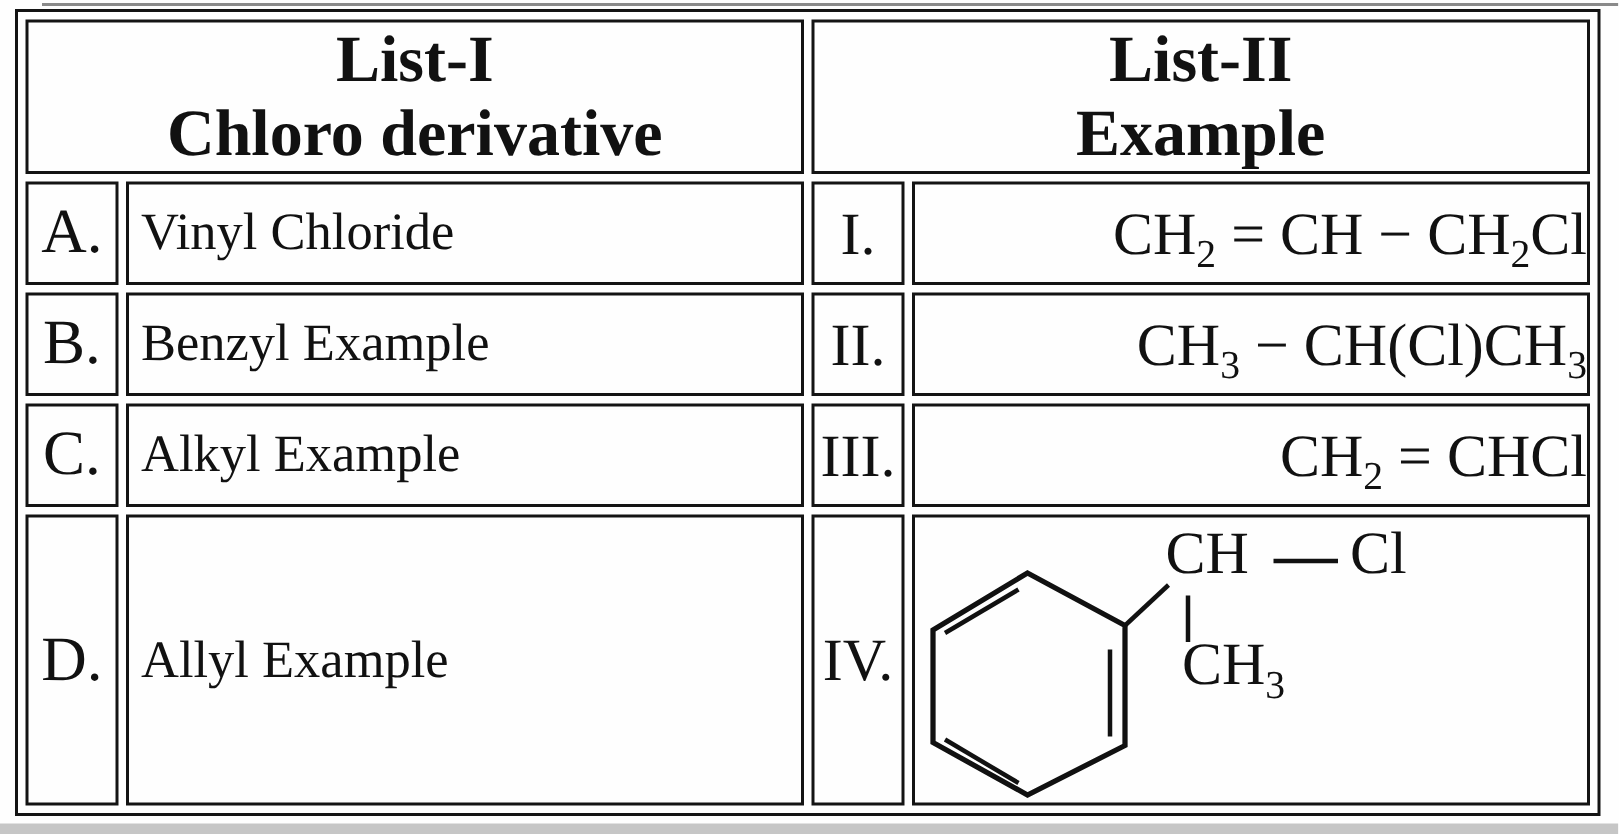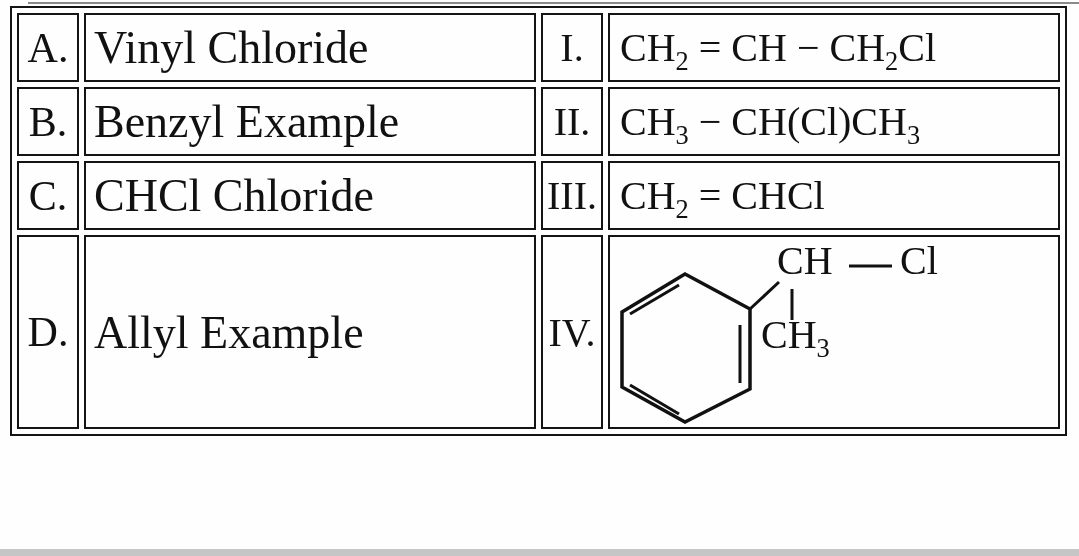--- a/index.html
+++ b/index.html
@@ -48,31 +48,31 @@
     line-height: 1.12;
     font-weight: bold;
     text-align: center;
   }
   td.letter {
     height: 69px;
     font-size: 42px;
     text-align: center;
   }
   td.name {
-    font-size: 46px;
+    font-size: 35px;
     text-align: left;
     padding-left: 8px;
   }
   td.numeral {
     font-size: 40px;
     text-align: center;
   }
   td.formula {
     font-size: 40px;
-    text-align: left;
+    text-align: right;
     padding-left: 10px;
     white-space: nowrap;
   }
   tr.tall td { height: 194px; }
   td.structure-cell {
     position: relative;
     padding: 0;
   }
   sub { font-size: 66%; line-height: 0; }
   .structure-svg {
@@ -80,56 +80,66 @@
     left: 0; top: 0;
   }
   .atom {
     position: absolute;
     font-size: 40px;
     line-height: 1;
     white-space: nowrap;
   }
   .atom-ch  { left: 167px; top: 4px; }
   .atom-cl  { left: 290px; top: 4px; }
-  .atom-ch3 { left: 151px; top: 78px; }
+  .atom-ch3 { left: 178px; top: 78px; }
 </style>
 </head>
 <body>
 
 <div class="page">
 
   <div class="top-artifact-line"></div>
 
   <table class="match-table">
     <colgroup>
       <col style="width:62px">
       <col style="width:452px">
       <col style="width:62px">
       <col style="width:452px">
     </colgroup>
 
     <tbody>
+        <tr>
+      <th class="hdr" colspan="2">
+        <div>List-I</div>
+        <div>Chloro derivative</div>
+      </th>
+      <th class="hdr" colspan="2">
+        <div>List-II</div>
+        <div>Example</div>
+      </th>
+    </tr>
 
     <tr>
       <td class="letter">A.</td>
       <td class="name">Vinyl Chloride</td>
       <td class="numeral">I.</td>
       <td class="formula">CH<sub>2</sub> = CH − CH<sub>2</sub>Cl</td>
     </tr>
 
     <tr>
       <td class="letter">B.</td>
       <td class="name">Benzyl Example</td>
       <td class="numeral">II.</td>
       <td class="formula">CH<sub>3</sub> − CH(Cl)CH<sub>3</sub></td>
     </tr>
 
     <tr>
       <td class="letter">C.</td>
-      <td class="name">CHCl Chloride</td>
+      <td class="name">Alkyl Example</td>
       <td class="numeral">III.</td>
       <td class="formula">CH<sub>2</sub> = CHCl</td>
     </tr>
 
     <tr class="tall">
       <td class="letter">D.</td>
       <td class="name">Allyl Example</td>
       <td class="numeral">IV.</td>
       <td class="formula structure-cell">
         <svg class="structure-svg" width="448" height="190" viewBox="0 0 448 190">

